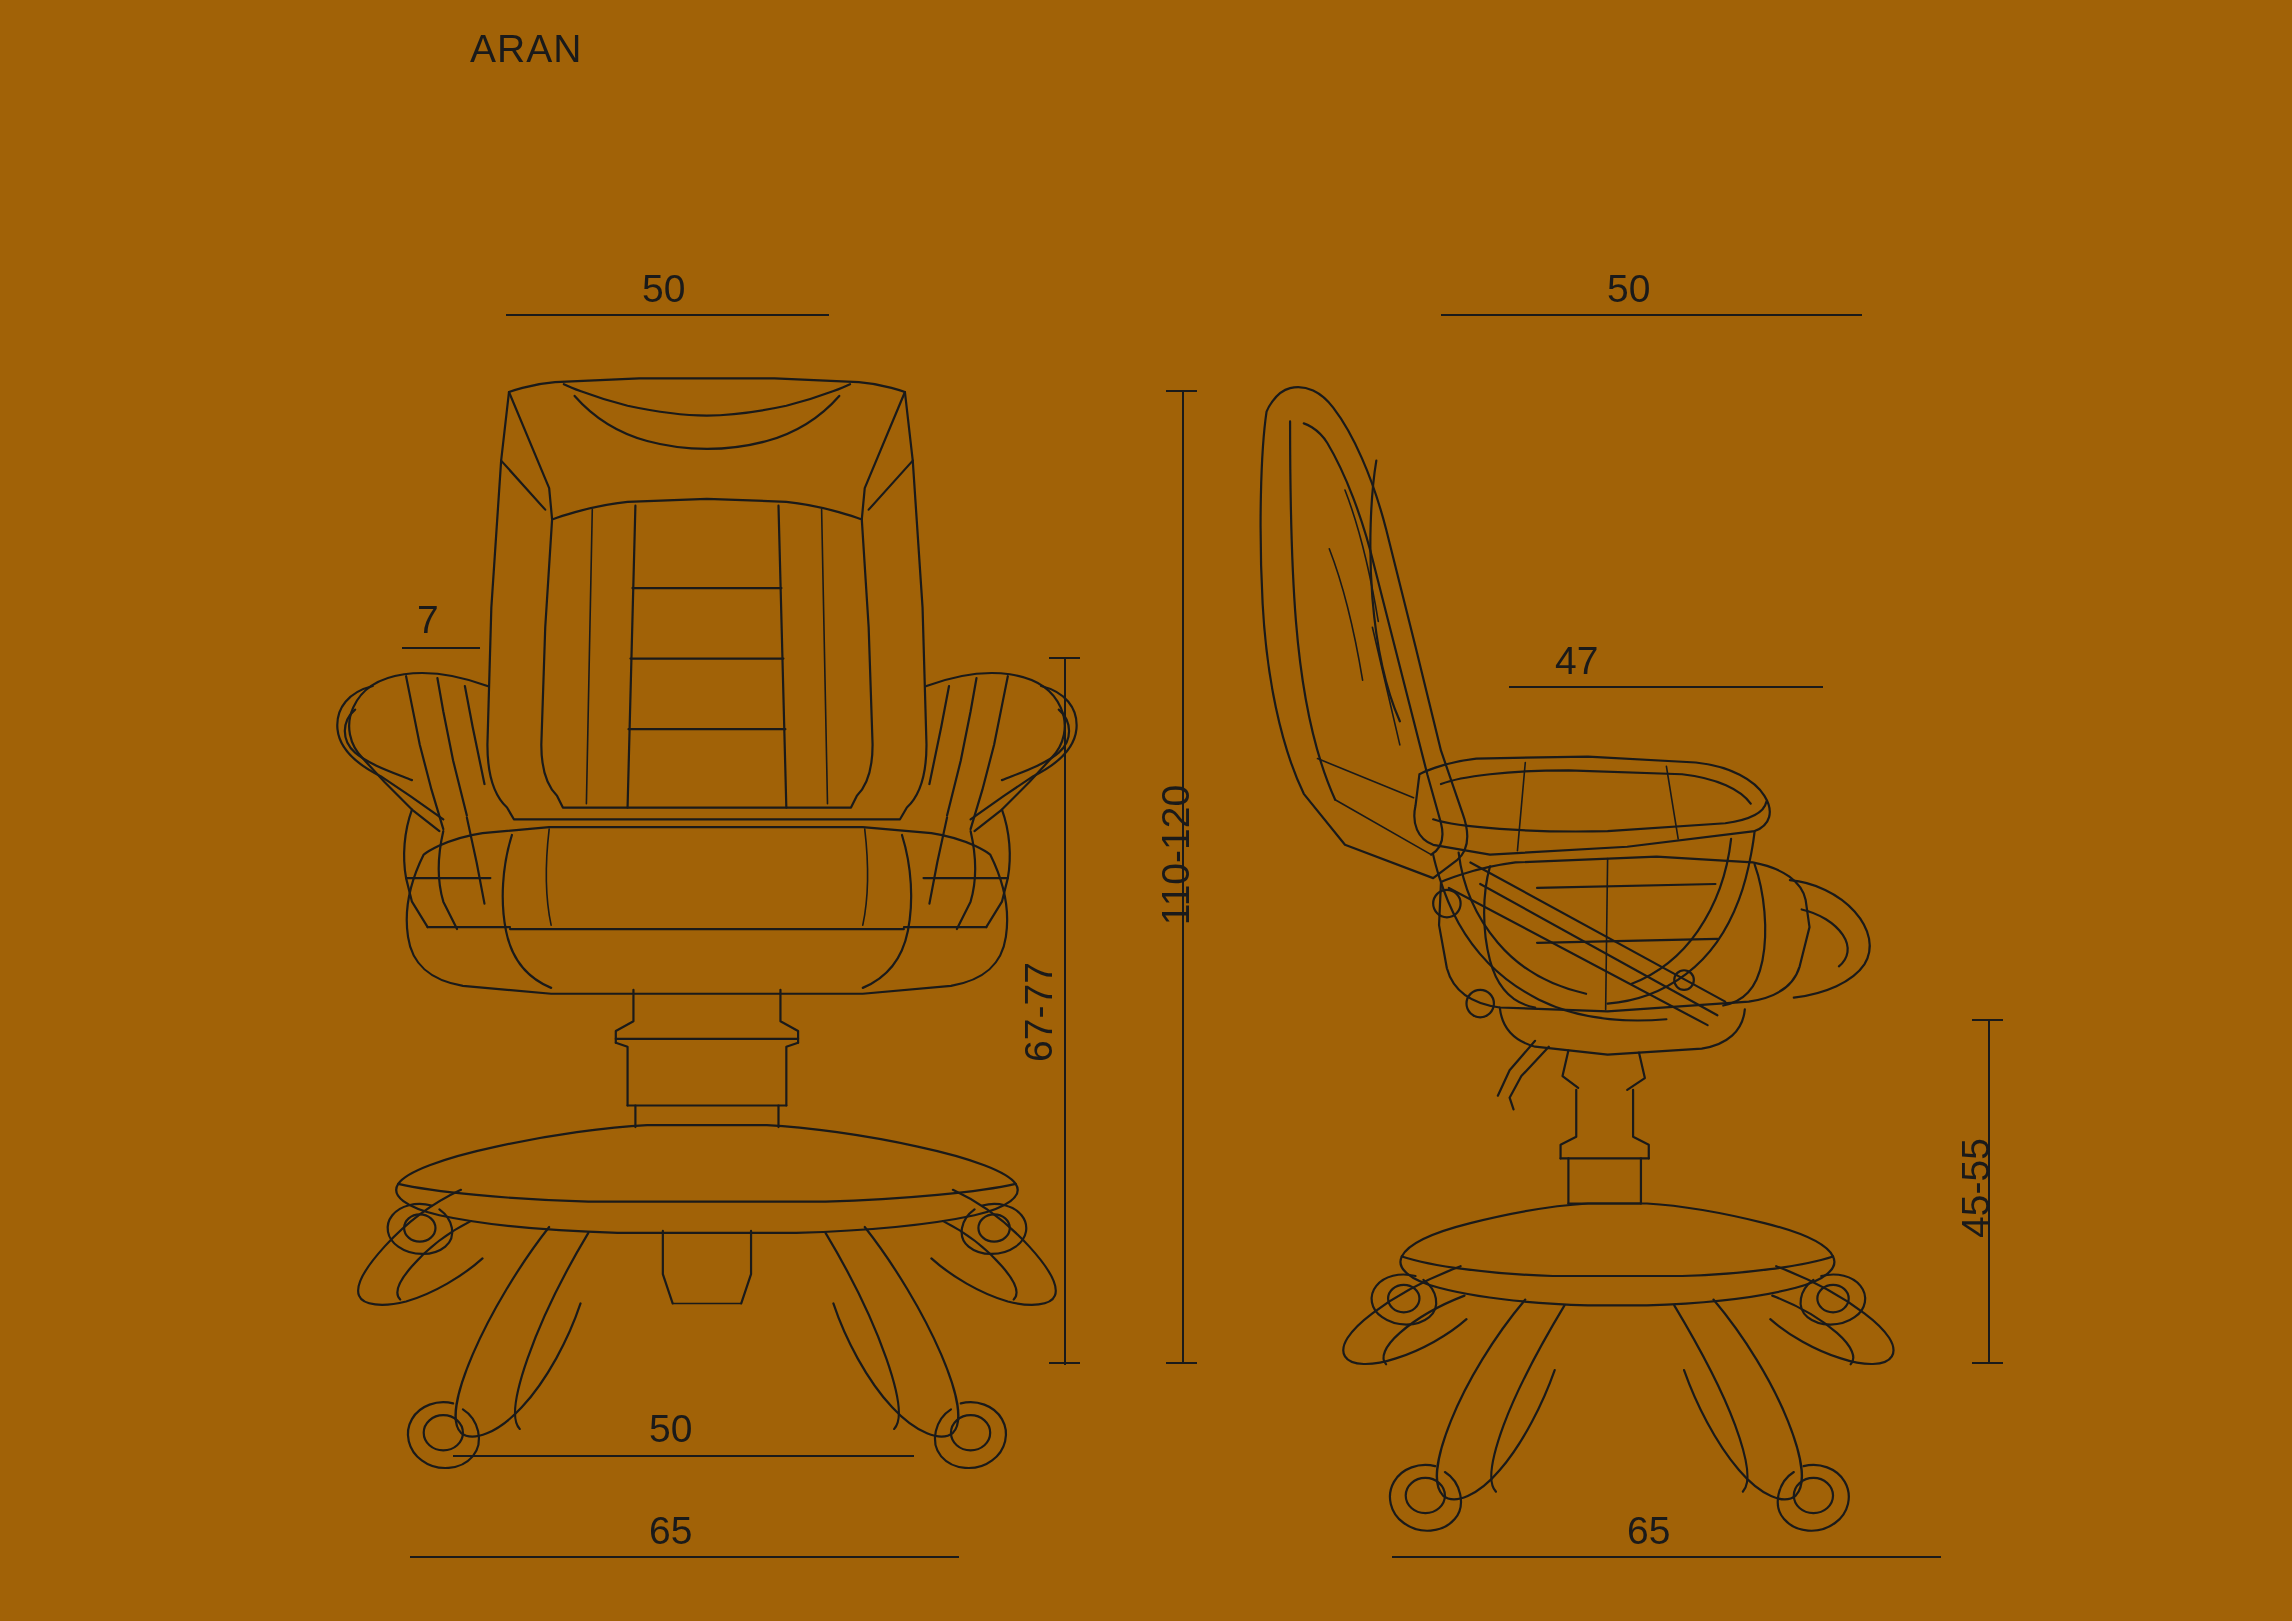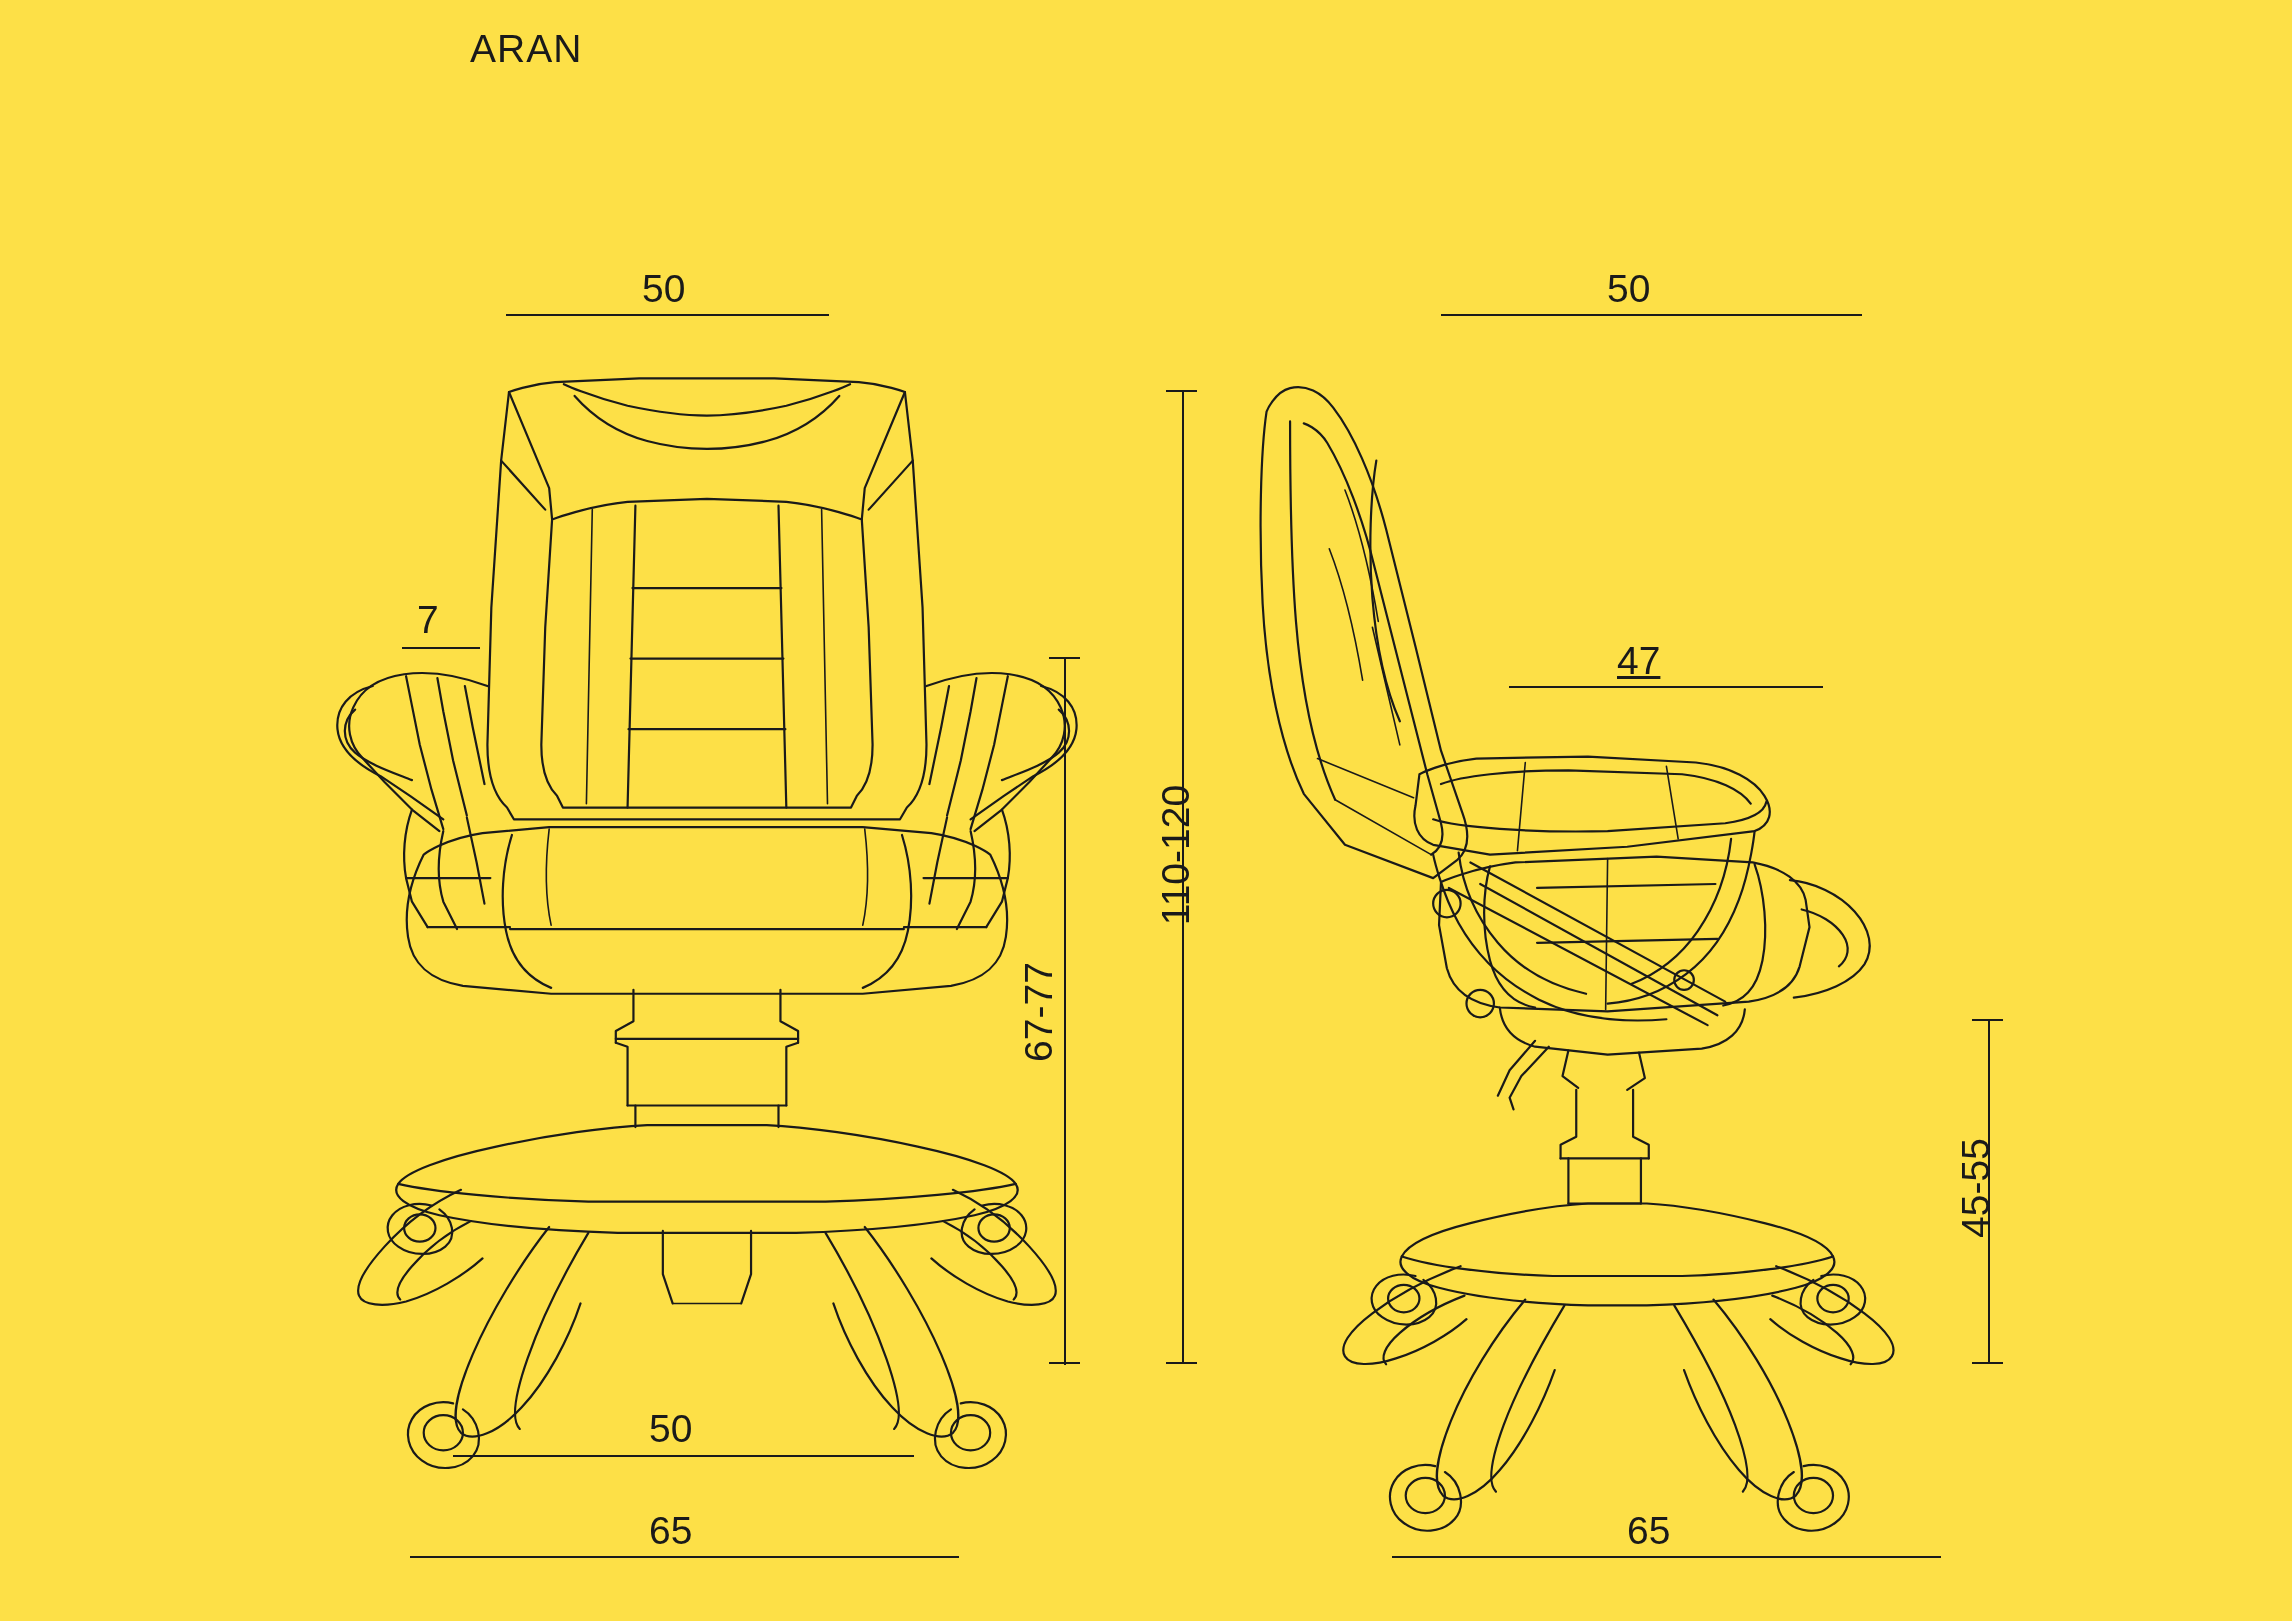--- a/index.html
+++ b/index.html
@@ -11,21 +11,21 @@
     width: 2293px;
     height: 1621px;
     font-family: "Liberation Sans", sans-serif;
     color: #111111;
     overflow: hidden;
   }
   #sheet {
     position: relative;
     width: 2293px;
     height: 1621px;
-    background: #fde047;
+    background: #a16207;
   }
   .title {
     position: absolute;
     left: 470px;
     top: 27.4px;
     font-size: 39px;
     letter-spacing: 1px;
     color: #1a1a1a;
   }
   .dim-label {
@@ -101,21 +101,21 @@
   <div class="rule v" style="left:1988px; top:1019px; height:345px;"></div>
   <div class="rule h" style="left:1972px; top:1019px; width:31px;"></div>
   <div class="rule h" style="left:1972px; top:1362px; width:31px;"></div>
 
   <div class="dim-label" style="left:642px; top:267px;">50</div>
   <div class="dim-label" style="left:417px; top:598px;">7</div>
   <div class="dim-label" style="left:649px; top:1407px;">50</div>
   <div class="dim-label" style="left:649px; top:1509px;">65</div>
 
   <div class="dim-label" style="left:1607px; top:267px;">50</div>
-  <div class="dim-label" style="left:1617px; top:639px;text-decoration:underline;">47</div>
+  <div class="dim-label" style="left:1555px; top:639px;">47</div>
   <div class="dim-label" style="left:1627px; top:1509px;">65</div>
 
   <div class="dim-label vert" style="left:1078px; top:833px; width:196px; text-align:center;">110-120</div>
   <div class="dim-label vert" style="left:965px; top:990px; width:147px; text-align:center;">67-77</div>
   <div class="dim-label vert" style="left:1892px; top:1166px; width:167px; text-align:center;">45-55</div>
 
   <svg class="art" viewBox="0 0 2339 1654">
 
     <g>
 

